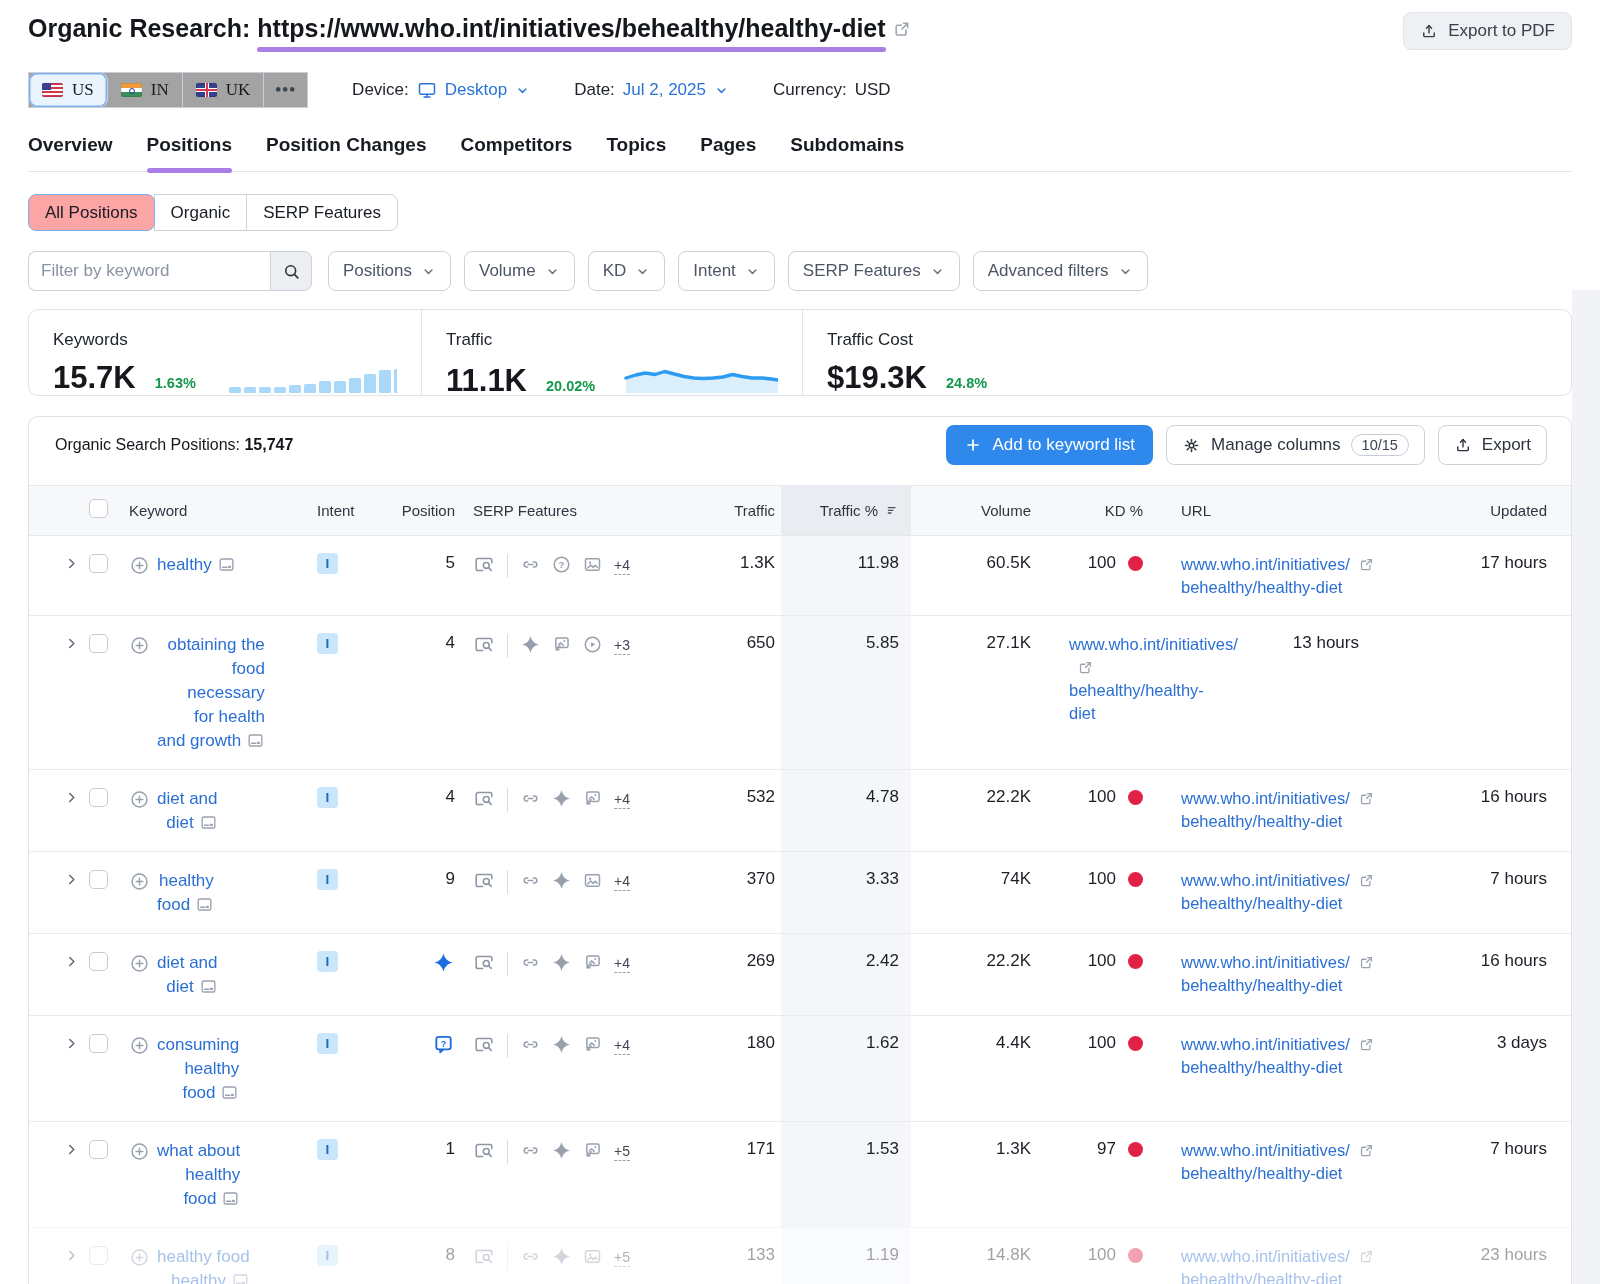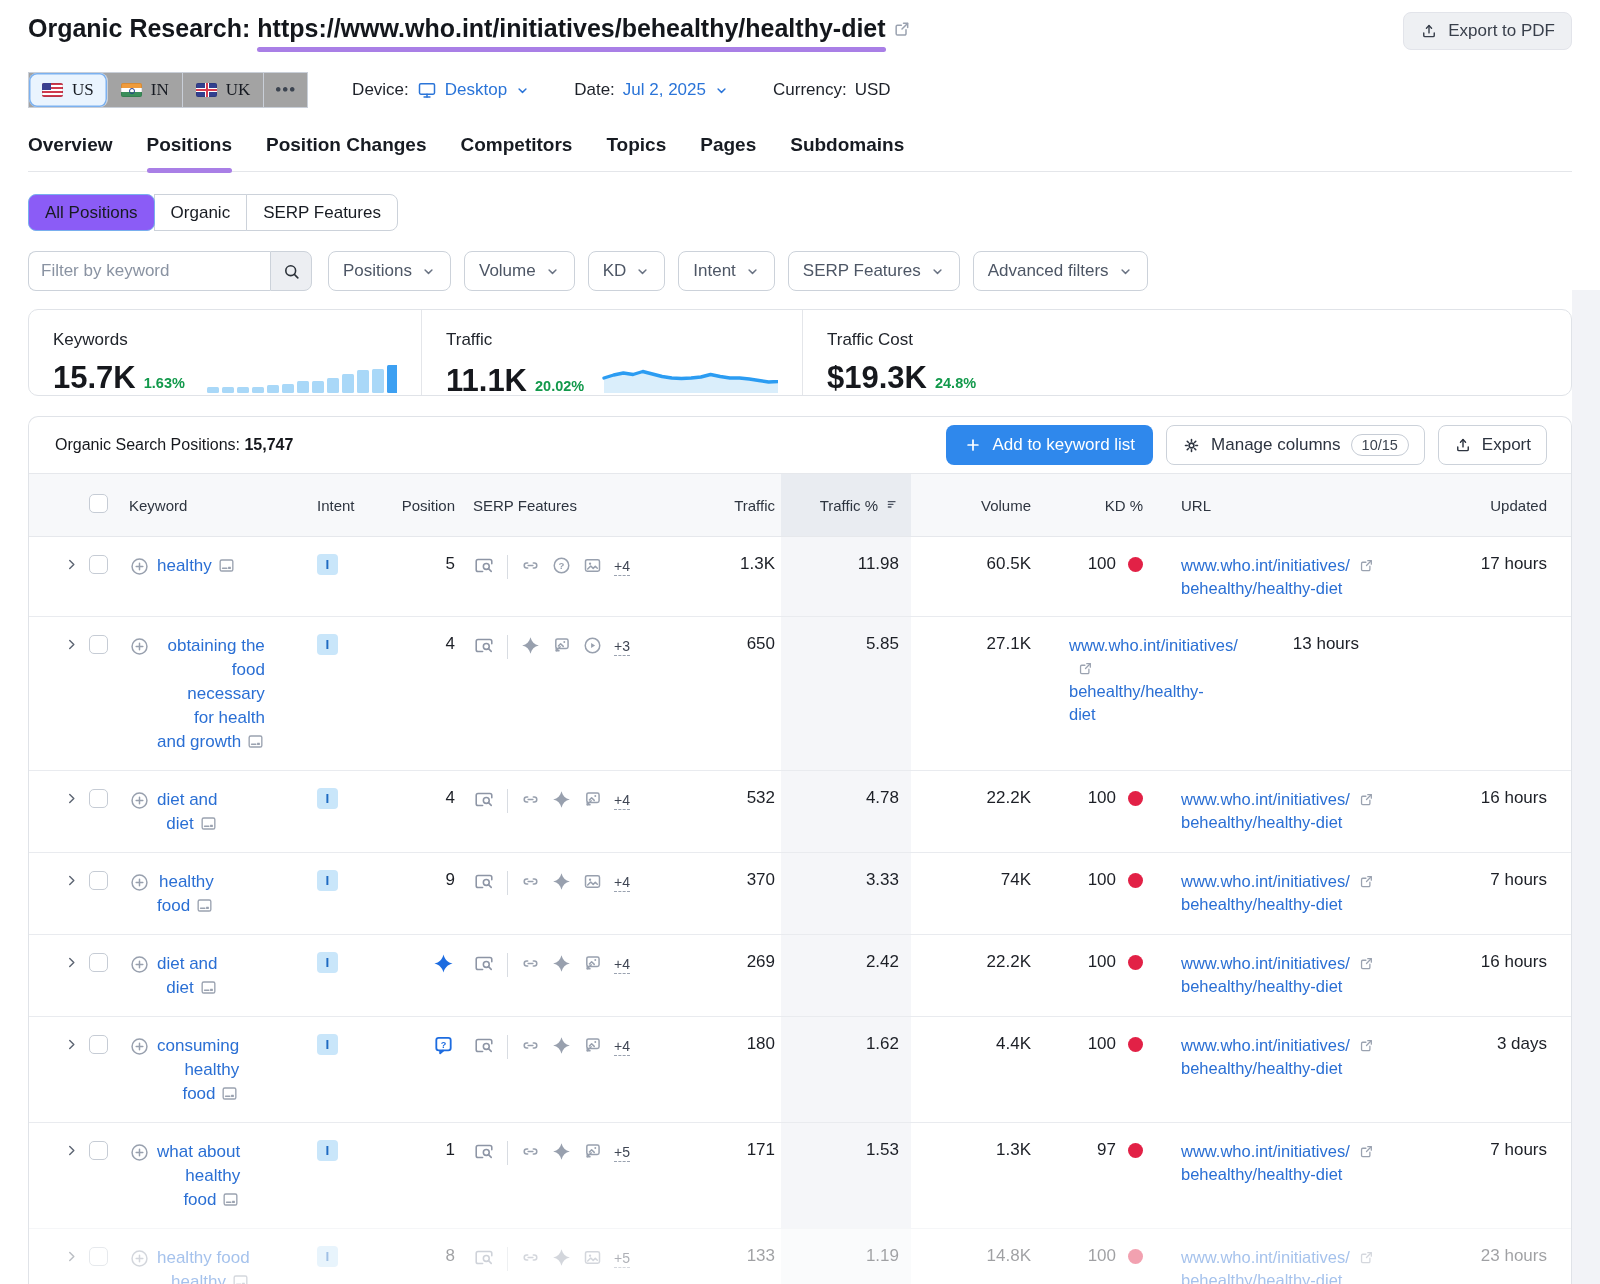--- a/index.html
+++ b/index.html
@@ -49,60 +49,60 @@
   .tabs { display:flex; gap:34px; margin-top:26px; border-bottom:1px solid #e4e6ea; padding-bottom:15px; }
   .tab { font-size:19px; font-weight:600; color:#171b22; cursor:pointer; position:relative; }
   .tab.active::after { content:""; position:absolute; left:0; right:0; bottom:-17px; height:5px; border-radius:3px; background:#a97fe6; }
 
   
   .subtabs { margin-top:22px; display:inline-flex; }
   .seg { height:37px; padding:0 16px; font-size:17px; background:#fff; border:1px solid #ccd2da; color:#171b22;
     margin-left:-1px; cursor:pointer; font-family:inherit; }
   .seg:first-child { border-radius:8px 0 0 8px; margin-left:0; }
   .seg:last-child { border-radius:0 8px 8px 0; }
-  .seg.active { background:#8b5cf6; border:1px solid #79afee; position:relative; z-index:2; border-radius:8px; }
+  .seg.active { background:#fca5a5; border:1px solid #79afee; position:relative; z-index:2; border-radius:8px; }
 
   
   .filterbar { margin-top:20px; display:flex; align-items:center; }
   .search-wrap { display:flex; margin-right:16px; }
   .search-wrap input { width:242px; height:40px; border:1px solid #ccd2da; border-right:none; border-radius:8px 0 0 8px;
     padding:0 12px; font-size:17px; color:#1d2129; outline:none; font-family:inherit; }
   .search-wrap input::placeholder { color:#8a93a2; }
   .search-btn { width:42px; height:40px; border:1px solid #ccd2da; border-radius:0 8px 8px 0; background:#eceef2;
     color:#2a3038; display:flex; align-items:center; justify-content:center; cursor:pointer; }
   .dd { height:40px; padding:0 14px; border:1px solid #ccd2da; border-radius:8px; background:#fff; font-size:17px;
     color:#4d5665; display:inline-flex; align-items:center; gap:9px; margin-right:13px; cursor:pointer; font-family:inherit; }
   .dd .caret { width:15px; height:15px; color:#6a7383; }
 
   
   .card { border:1px solid #e0e3e8; border-radius:10px; background:#fff; }
   .summary { margin-top:18px; display:flex; height:87px; align-items:stretch; }
   .stat { padding:20px 24px 0 24px; }
   .stat1 { width:392px; } .stat2 { width:381px; border-left:1px solid #e4e6ea; }
   .stat3 { flex:1; border-left:1px solid #e4e6ea; }
   .stat-label { font-size:17px; color:#21252c; }
-  .stat-row { display:flex; align-items:flex-end; gap:8px; margin-top:12px; }
+  .stat-row { display:flex; align-items:flex-end; gap:19px; margin-top:12px; }
   .stat-value { font-size:31px; font-weight:700; color:#16181d; line-height:1; }
   .stat-change { font-size:14.5px; color:#12994b; font-weight:600; margin-bottom:2px; }
   .sparkbars { margin-left:14px; }
   .sparkline { margin-left:10px; margin-bottom:-2px; }
 
   
   .table-card { margin-top:20px; border-radius:10px 10px 0 0; border-bottom:none; overflow:hidden; }
   .table-titlebar { display:flex; align-items:center; justify-content:space-between; padding:8px 24px 8px 26px; }
   .tt-left { font-size:16px; color:#16181d; }
   .tt-right { display:flex; gap:13px; }
   .btn-blue { height:40px; background:#2f88ec; color:#fff; border:none; border-radius:8px; font-size:17px;
     padding:0 18px; display:inline-flex; align-items:center; gap:10px; cursor:pointer; font-family:inherit; }
   .btn-ghost { height:40px; background:#fff; border:1px solid #ccd2da; border-radius:8px; font-size:17px; color:#2d3440;
     padding:0 15px; display:inline-flex; align-items:center; gap:10px; cursor:pointer; font-family:inherit; }
   .badge-pill { border:1px solid #c6ccd5; border-radius:999px; padding:2px 10px; font-size:14.5px; color:#3c4450; }
 
   .grid12 { display:grid; grid-template-columns:56px 34px 190px 58px 92px 212px 110px 130px 120px 112px 240px minmax(0,1fr); }
-  .thead { height:64px; background:#f7f8fa; border-top:1px solid #e6e8ec; border-bottom:1px solid #e6e8ec; align-items:center; }
+  .thead { height:51px; background:#f7f8fa; border-top:1px solid #e6e8ec; border-bottom:1px solid #e6e8ec; align-items:center;margin-top:12px; }
   .hc { font-size:15px; color:#2e3540; cursor:pointer; }
   .hc-kw { padding-left:10px; } .hc-int { padding-left:8px; } .hc-pos { text-align:right; padding-right:4px; }
   .hc-serp { padding-left:14px; } .hc-num { text-align:right; } .hc-traffic { padding-right:6px; }
   .hc-sorted { background:#e9ecf1; height:100%; display:flex; align-items:center; justify-content:flex-end; padding-right:10px; gap:7px; }
   .hc-sorted .ic { width:16px; height:16px; color:#4a5160; }
   .hc-url { padding-left:38px; } .hc-upd { text-align:right; padding-right:24px; }
 
   .trow { border-top:1px solid #e9ebef; min-height:74px; background:#fff; }
   .trow:first-child { border-top:none; }
   .trow.faded { opacity:.42; }

